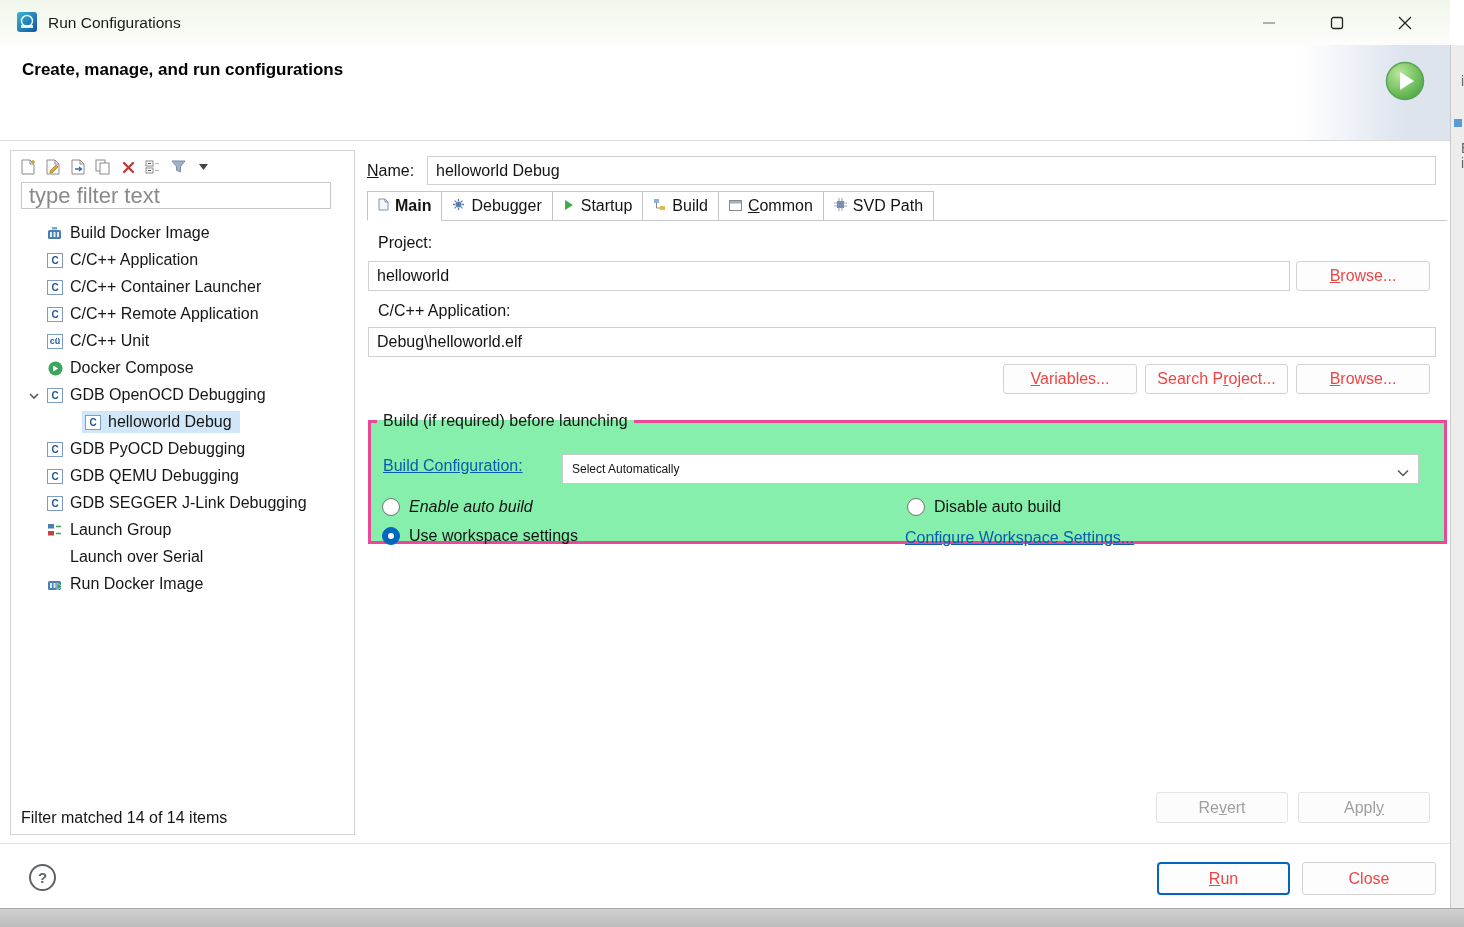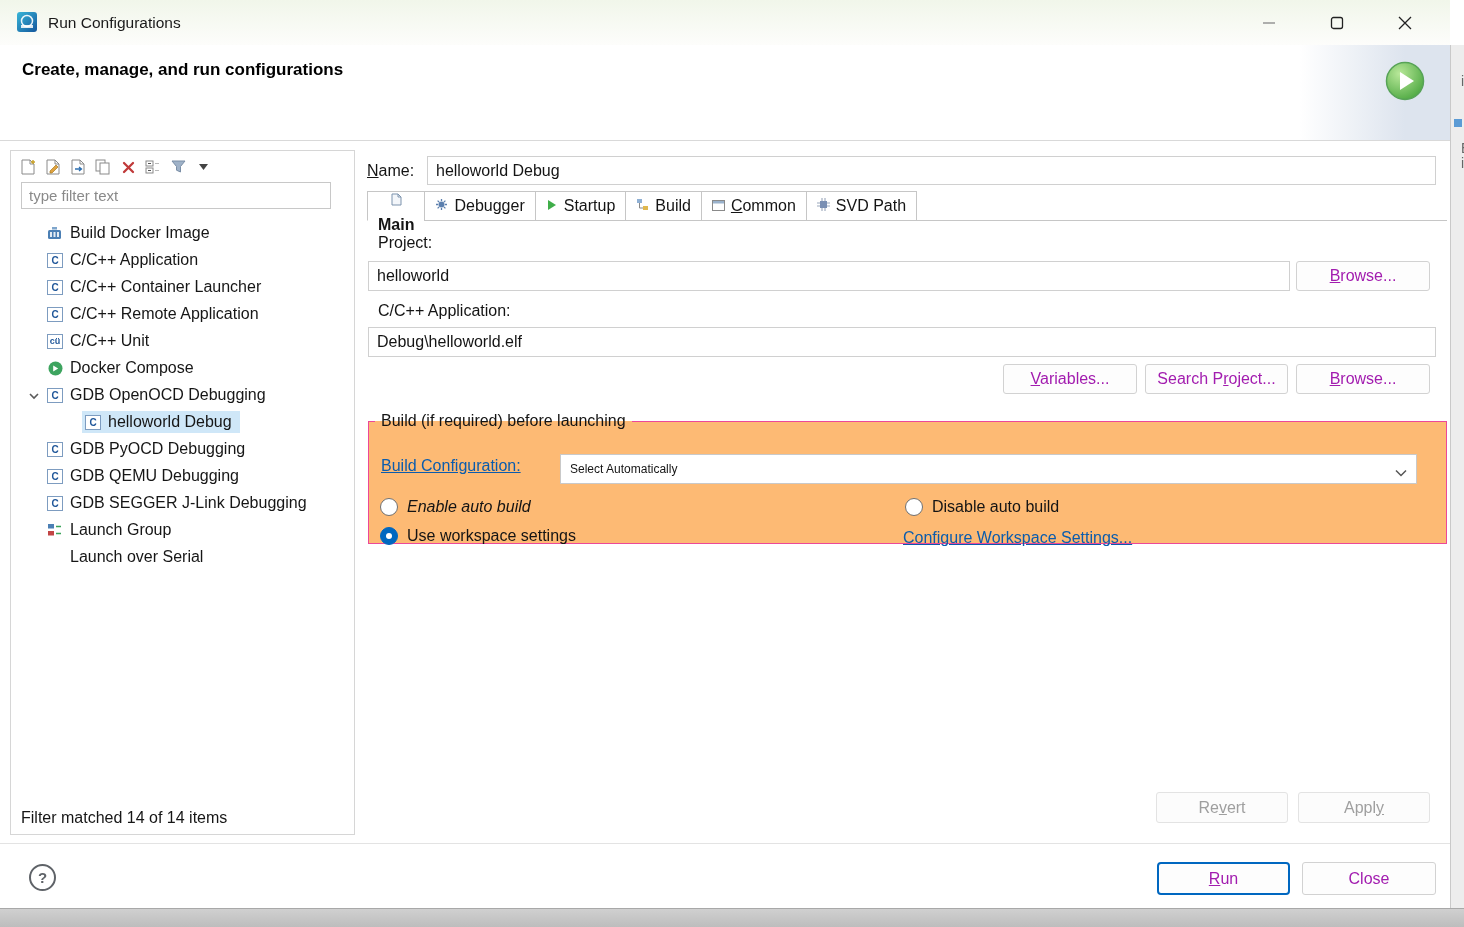--- a/index.html
+++ b/index.html
@@ -17,47 +17,47 @@
   
   .header-grad{position:absolute;left:1300px;top:45px;width:150px;height:95px;background:linear-gradient(90deg,rgba(222,229,238,0),#dde4ee 70%);}
   .header-title{position:absolute;left:22px;top:45px;height:50px;display:flex;align-items:center;font-size:17px;font-weight:700;color:#000;}
   .run-badge{position:absolute;left:1385px;top:61px;width:40px;height:40px;}
   .sep-line{position:absolute;left:0;top:140px;width:1450px;height:1px;background:#d9d9d9;}
 
   
   .left-panel{position:absolute;left:10px;top:150px;width:345px;height:685px;border:1px solid #d6d6d6;background:#fff;}
   .lp-toolbar{position:absolute;left:8px;top:4px;height:24px;display:flex;gap:7px;align-items:center;}
   .tb-icon{width:18px;height:18px;display:inline-flex;align-items:center;justify-content:center;}
-  .filter-input{position:absolute;left:10px;top:31px;width:310px;height:27px;border:1px solid #c8c8c8;font-size:15px;padding:0 7px;font-family:inherit;color:#141414;}
+  .filter-input{position:absolute;left:10px;top:31px;width:310px;height:27px;border:1px solid #c8c8c8;font-size:22px;padding:0 7px;font-family:inherit;color:#141414;}
   .filter-input::placeholder{color:#8a8a8a;}
   .tree{position:absolute;left:1px;top:66px;right:1px;bottom:34px;overflow:hidden;}
   .tree-row{height:27px;display:flex;align-items:flex-end;padding-left:12px;font-size:16px;cursor:default;}
   .tree-row.child{padding-left:50px;}
   .twisty{width:20px;height:20px;display:inline-flex;align-items:center;justify-content:center;flex:0 0 20px;}
   .row-content{display:inline-flex;align-items:center;gap:7px;padding:2px 8px 2px 3px;}
   .row-content.sel{background:#cfe7f8;}
   .t-icon{width:16px;height:16px;display:inline-flex;align-items:center;justify-content:center;flex:0 0 16px;}
   .t-label{white-space:nowrap;color:#161616;}
   .ic-c{width:15px;height:15px;border:1px solid #7d9cc0;background:#fff;display:inline-flex;align-items:center;justify-content:center;}
   .ic-c::after{content:"C";font-weight:700;font-size:10px;color:#1f5699;}
   .ic-cu::after{content:"cü";font-size:9px;}
   .lp-status{position:absolute;left:10px;bottom:7px;font-size:16px;color:#161616;white-space:nowrap;}
 
   
   .flabel{position:absolute;font-size:16px;color:#141414;display:flex;align-items:center;white-space:nowrap;}
   .field{position:absolute;border:1px solid #d0d0d0;background:#fff;font-size:16px;padding:0 8px;color:#141414;font-family:inherit;}
   .tabs{position:absolute;left:367px;top:191px;height:30px;display:flex;z-index:2;}
   .tab{border:1px solid #c6c6c6;margin-left:-1px;background:#fff;display:flex;align-items:center;gap:6px;padding:0 10px;font-size:16px;white-space:nowrap;}
   .tab:first-child{margin-left:0;}
-  .tab.selected{border-bottom-color:#fff;font-weight:700;flex-direction:column;}
+  .tab.selected{border-bottom-color:#fff;font-weight:700;}
   .tabs-underline{position:absolute;left:367px;top:220px;width:1080px;height:1px;background:#c6c6c6;z-index:1;}
-  .btn{position:absolute;display:flex;align-items:center;justify-content:center;background:#fdfdfd;border:1px solid #d2d2d2;border-radius:3px;font-size:16px;color:#a21caf;white-space:nowrap;}
+  .btn{position:absolute;display:flex;align-items:center;justify-content:center;background:#fdfdfd;border:1px solid #d2d2d2;border-radius:3px;font-size:16px;color:#ef4444;white-space:nowrap;}
   .btn.disabled{color:#9f9f9f;border-color:#e3e3e3;background:#fcfcfc;}
   .btn.primary-focus{border:2px solid #0067c0;border-radius:4px;}
-  fieldset.build-group{position:absolute;left:368px;top:412px;width:1079px;height:132px;border:1px solid #ec4899;background:#fdba74;}
+  fieldset.build-group{position:absolute;left:368px;top:412px;width:1079px;height:132px;border:3px solid #ec4899;background:#86efac;}
   fieldset.build-group legend{margin-left:6px;padding:0 6px;font-size:16px;color:#141414;}
   .link{color:#0b5cad;text-decoration:underline;cursor:pointer;font-size:16px;white-space:nowrap;}
   .bc-link{position:absolute;left:12px;top:27px;}
   .select{position:absolute;left:191px;top:24px;width:857px;height:30px;border:1px solid #c9c9c9;background:#fff;display:flex;align-items:center;padding:0 30px 0 9px;font-size:12px;}
   .select .chev{position:absolute;right:9px;top:11px;}
   .radio-row{position:absolute;display:flex;align-items:center;gap:9px;height:22px;font-size:16px;white-space:nowrap;}
   .radio{width:18px;height:18px;border:1px solid #707070;border-radius:50%;background:#fff;flex:0 0 18px;position:relative;}
   .radio.checked{background:#0067c0;border-color:#0067c0;}
   .radio.checked::after{content:"";position:absolute;left:5px;top:5px;width:6px;height:6px;background:#fff;border-radius:50%;}
   .configure-link{position:absolute;left:534px;top:99px;}
@@ -305,20 +305,34 @@
       </div>
 
       <div class="tree-row">
         <span class="twisty"></span>
         <span class="row-content">
             <span class="t-icon"></span>
             <span class="t-label">Launch over Serial</span>
           </span>
       </div>
 
+      <div class="tree-row">
+        <span class="twisty"></span>
+        <span class="row-content">
+            <span class="t-icon">
+          <svg width="16" height="14">
+                <rect x="1" y="4" width="13" height="9" rx="1.5" fill="#4b7fb4"></rect>
+                <rect x="3" y="6" width="2" height="5" fill="#fff" opacity=".85"></rect>
+                <rect x="6.5" y="6" width="2" height="5" fill="#fff" opacity=".85"></rect>
+                <path d="M10 6l5 3.5-5 3.5z" fill="#2f9e44" stroke="#fff" stroke-width="0.6"></path>
+              </svg>
+        </span>
+            <span class="t-label">Run Docker Image</span>
+          </span>
+      </div>
 
     </div>
 
     <div class="lp-status">Filter matched 14 of 14 items</div>
   </div>
 
   <span class="flabel" style="left:367px;top:156px;height:29px;"><u>N</u>ame:</span>
   <input class="field" style="left: 427px; top: 156px; width: 1009px; height: 29px;" value="helloworld Debug">
 
   <div class="tabs">

